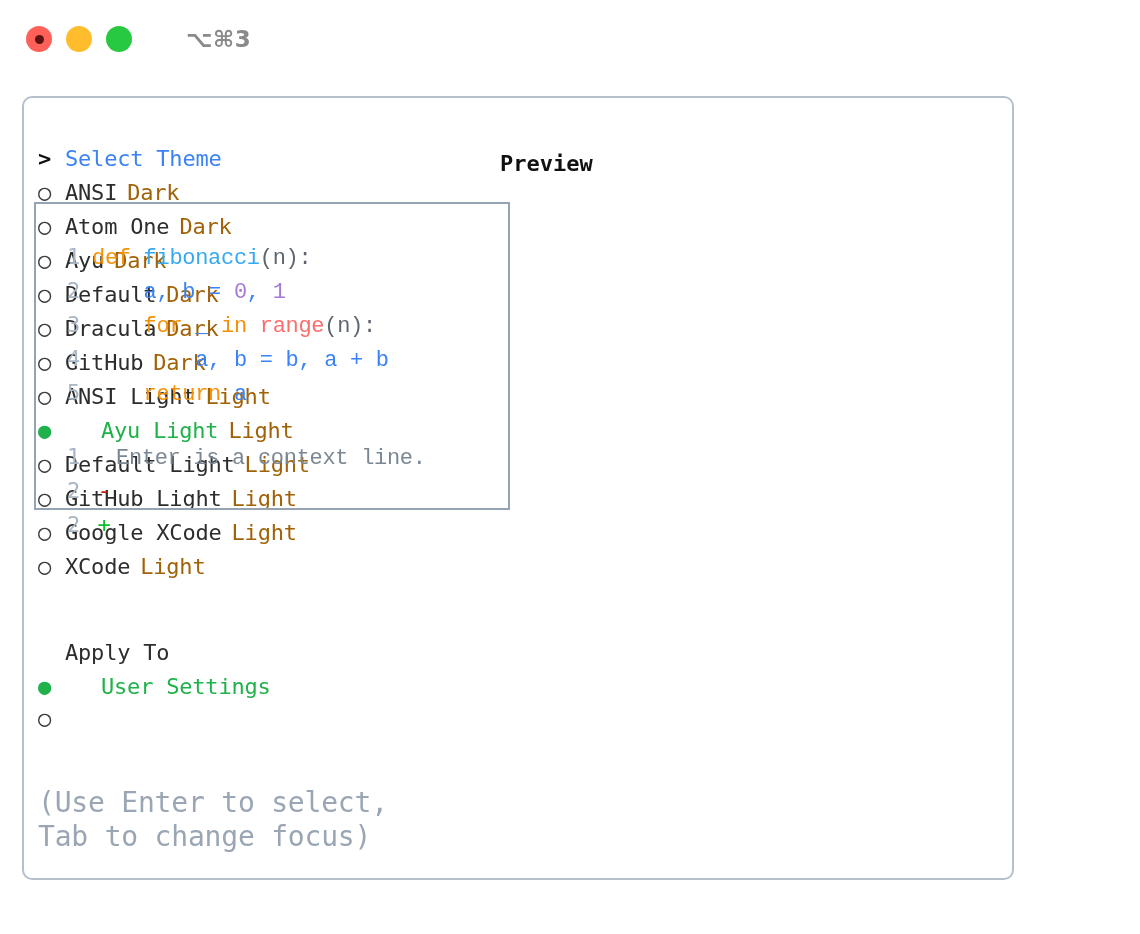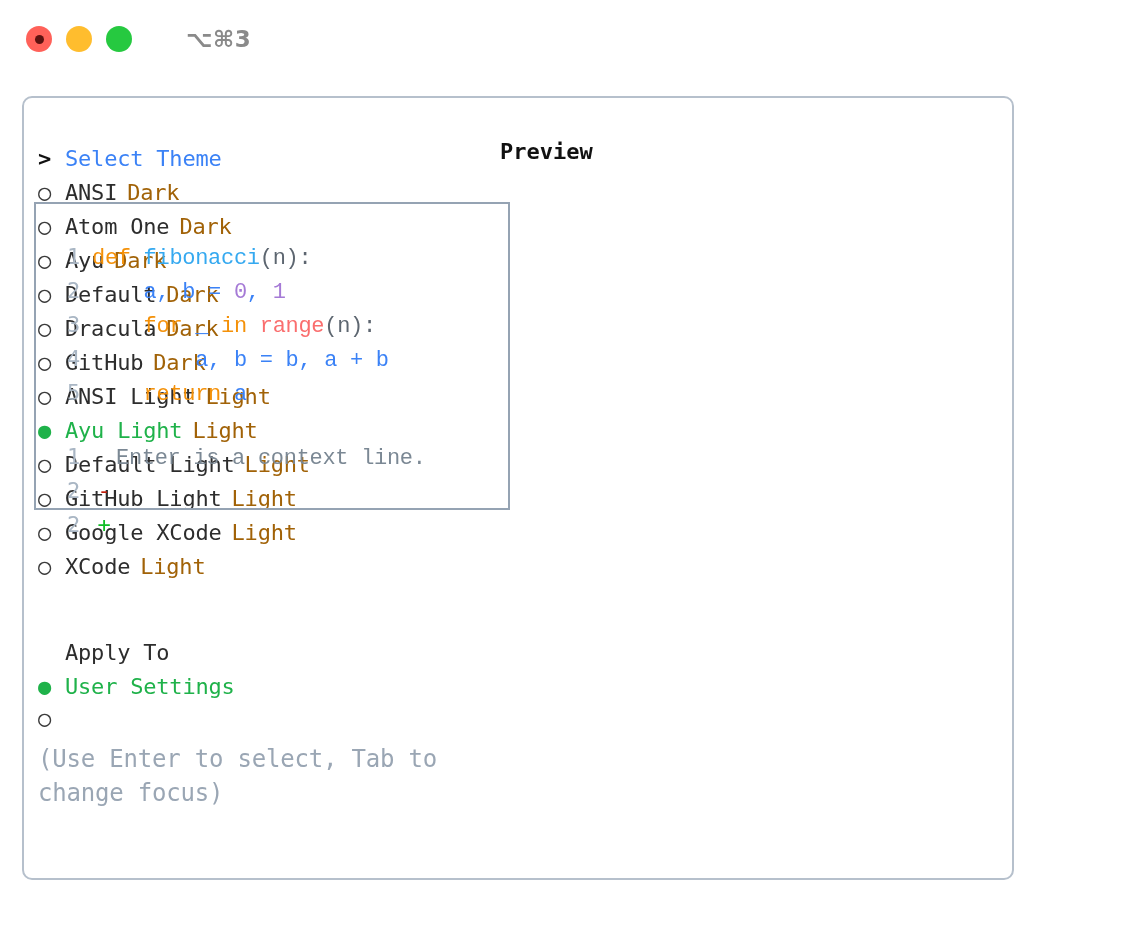--- a/index.html
+++ b/index.html
@@ -116,42 +116,44 @@
   .row-label {
     color: #2d2d2d;
     letter-spacing: -0.2px;
   }
   .row-label.heading {
     color: #3b82f6;
     font-weight: normal;
   }
   .row-label.selected {
     color: #1fb24a;
+    margin-left: 36px;
   }
   .row-variant {
     color: #a16207;
     margin-left: 10px;
     letter-spacing: -0.2px;
   }
 
   #section-gap { height: 52px; }
 
   #hint-block {
-    font-size: 24px;
+    margin-top: 44px;
+    font-size: 28px;
     color: #9aa6b4;
     line-height: 34px;
     width: 410px;
     letter-spacing: -0.2px;
   }
 
   
   #right-column {
     position: absolute;
     left: 476px;
-    top: 40px;
+    top: 52px;
     width: 500px;
   }
   #preview-heading {
     font-size: 22px;
     font-weight: bold;
     color: #111111;
     height: 34px;
     line-height: 28px;
   }
 

